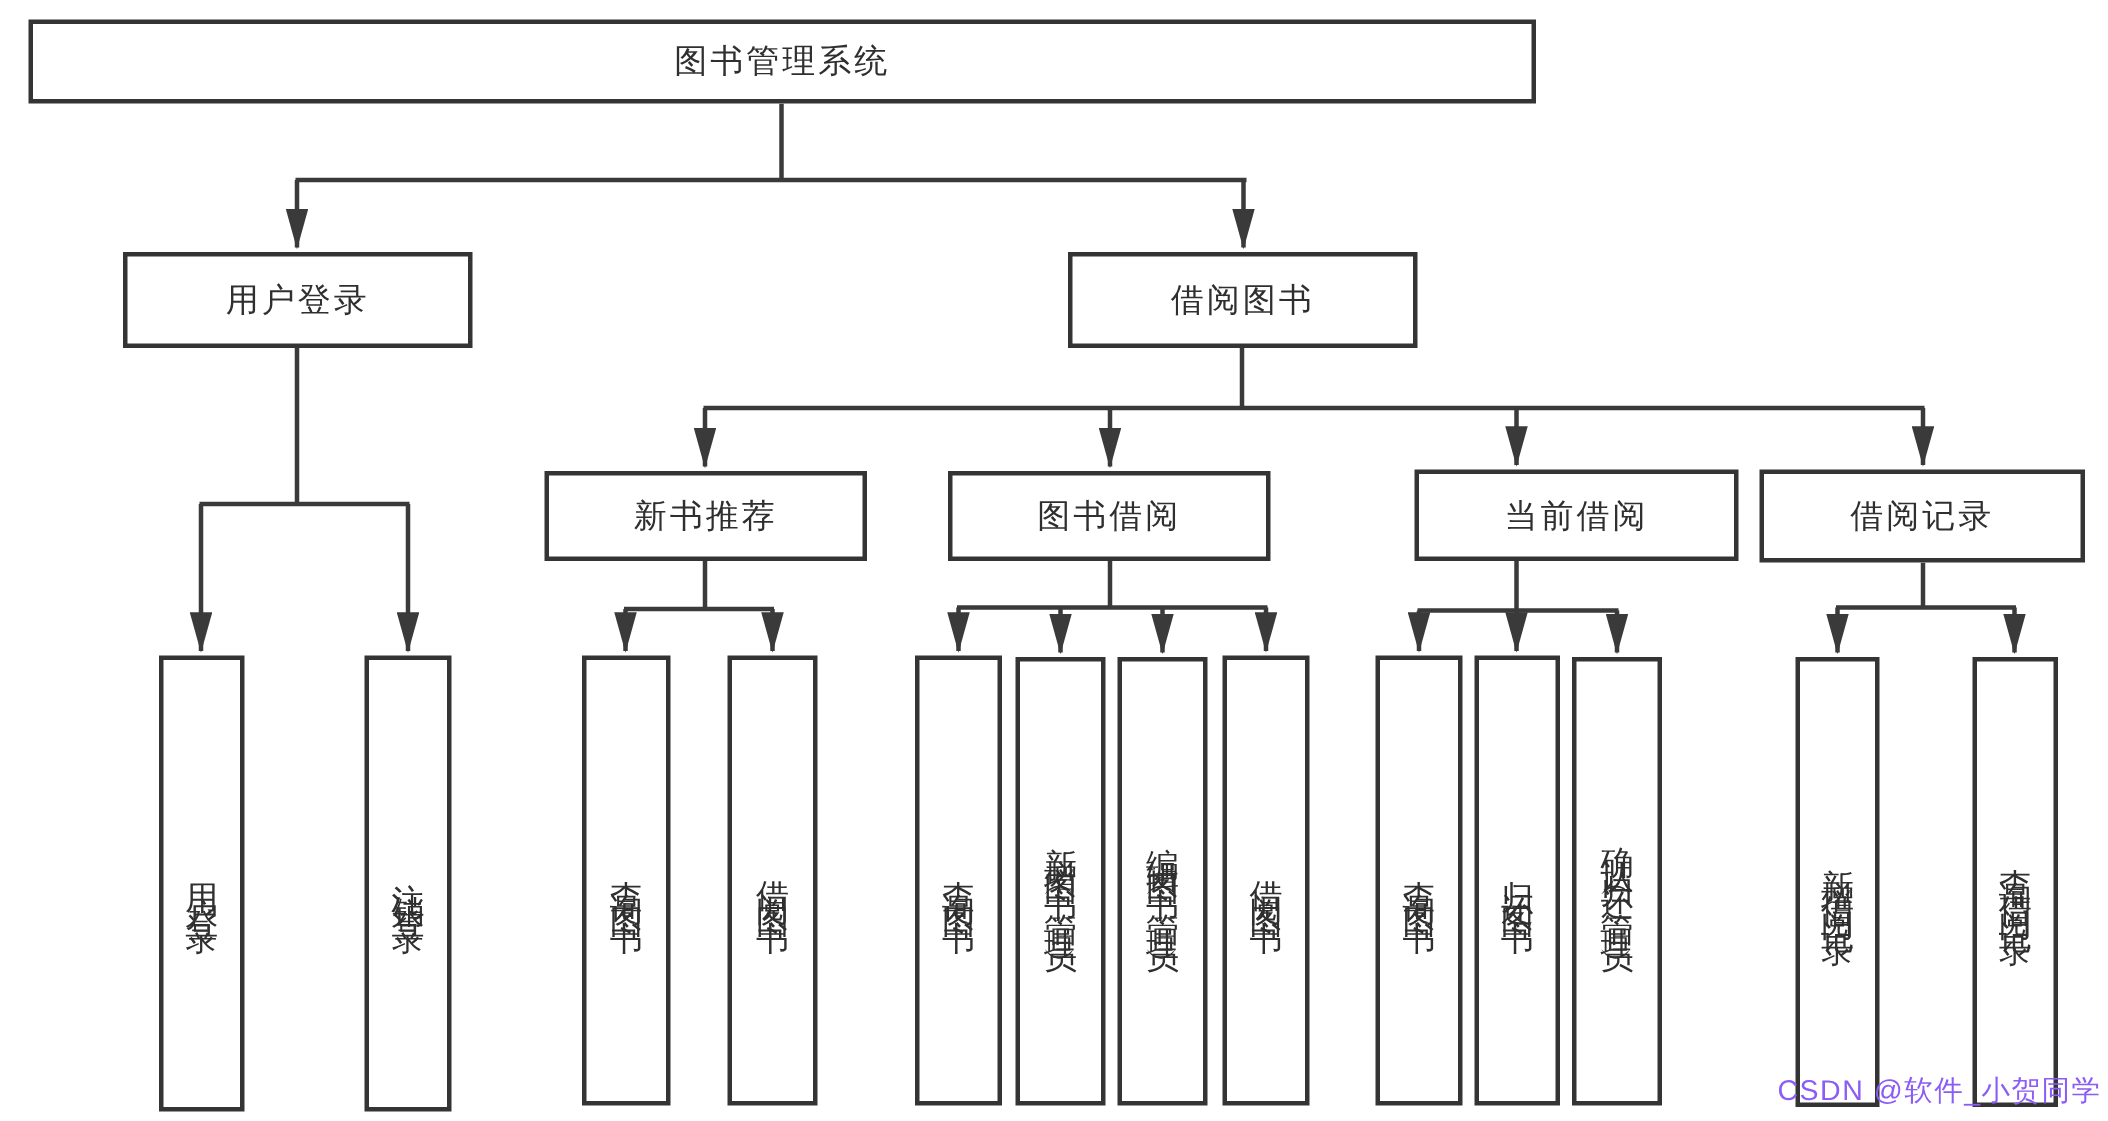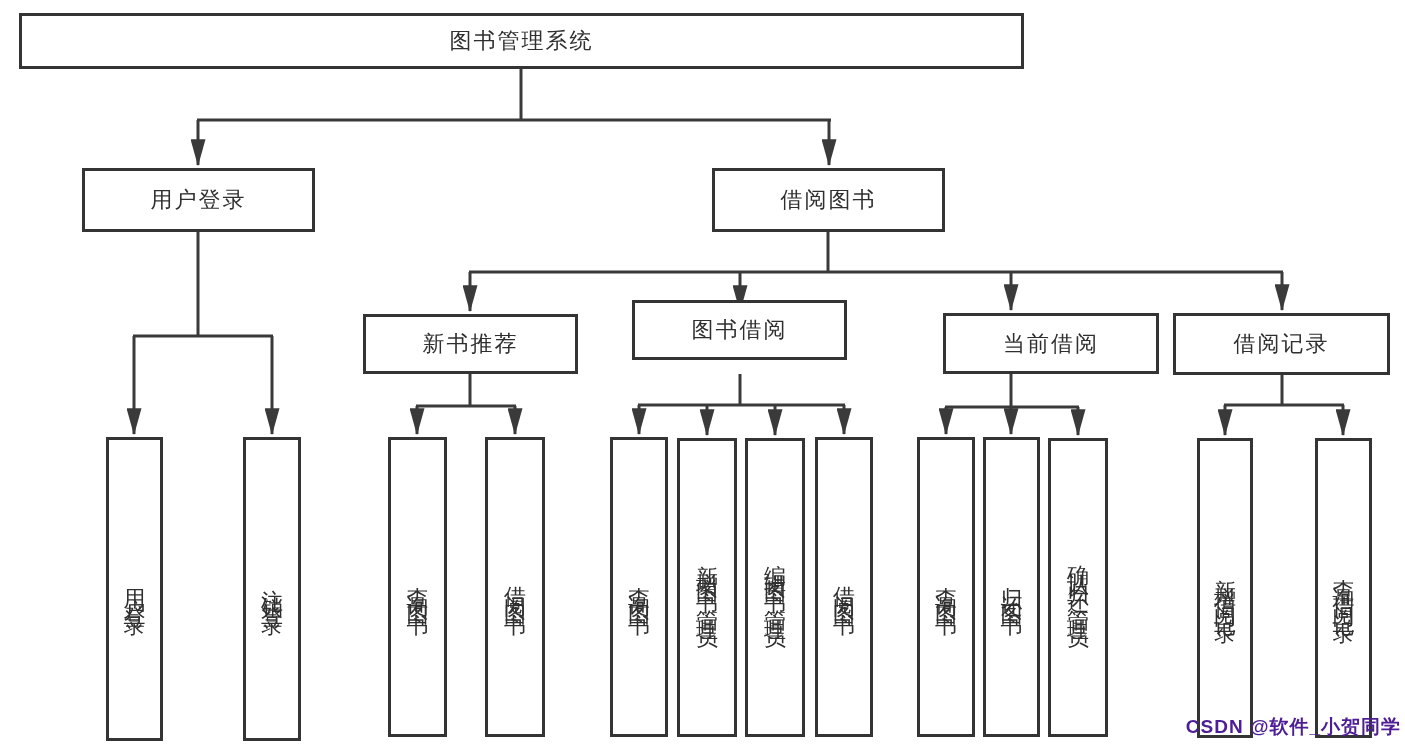--- a/index.html
+++ b/index.html
@@ -29,21 +29,21 @@
     text-orientation:mixed;
     letter-spacing:9px;
   }
   
   .n-root{left:19px;top:13px;width:1005px;height:56px;}
   
   .n-userlogin{left:82px;top:168px;width:233px;height:64px;}
   .n-bookmgmt{left:712px;top:168px;width:233px;height:64px;}
   
   .n-newbook{left:363px;top:314px;width:215px;height:60px;}
-  .n-borrow{left:632px;top:300px;width:215px;height:60px;}
+  .n-borrow{left:632px;top:314px;width:215px;height:60px;}
   .n-current{left:903px;top:313px;width:216px;height:61px;margin-left:40px;}
   .n-record{left:1173px;top:313px;width:217px;height:62px;}
   
   .n-ul-login{left:106px;top:437px;width:57px;height:304px;}
   .n-ul-logout{left:243px;top:437px;width:58px;height:304px;}
   
   .n-nb-query{left:388px;top:437px;width:59px;height:300px;}
   .n-nb-borrow{left:485px;top:437px;width:60px;height:300px;}
   
   .n-bb-query{left:610px;top:437px;width:58px;height:300px;}
@@ -55,23 +55,22 @@
   .n-cb-return{left:983px;top:437px;width:57px;height:300px;}
   .n-cb-confirm{left:1048px;top:438px;width:60px;height:299px;}
   
   .n-br-add{left:1197px;top:438px;width:56px;height:300px;}
   .n-br-query{left:1315px;top:438px;width:57px;height:300px;}
   .watermark{
     position:absolute;
     right:4px;bottom:7px;
     font-size:19px;
     letter-spacing:1px;
-    color:#4c1d95;
+    color:#8b5cf6;
     z-index:5;
-    font-weight:bold;
   }
 </style>
 </head>
 <body>
 
 <div class="canvas">
 
   <svg class="connectors" width="1405" height="747">
     <defs>
       <marker id="arr" markerWidth="9" markerHeight="5" refX="8.6" refY="2.5" orient="auto">

